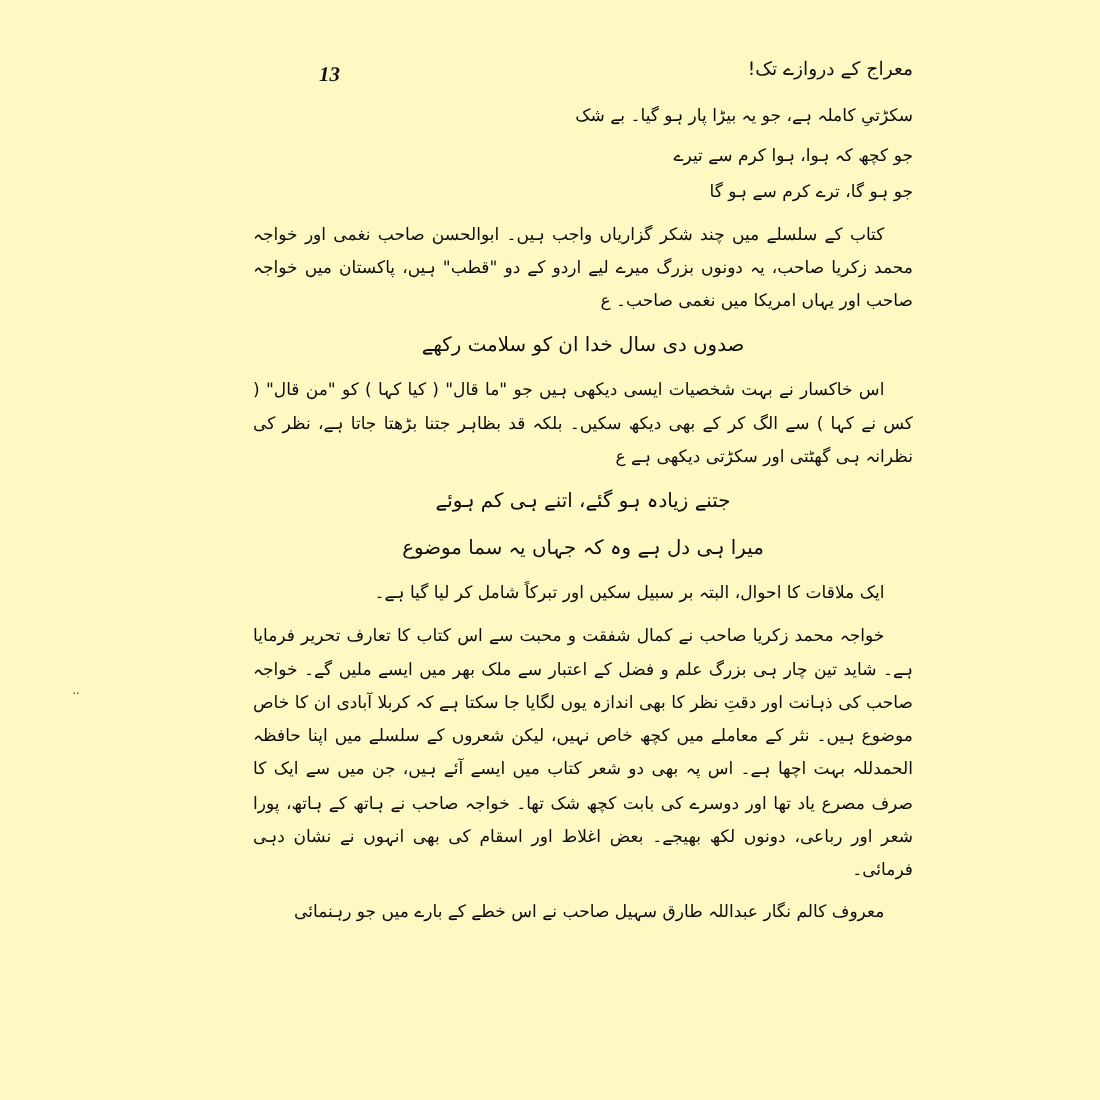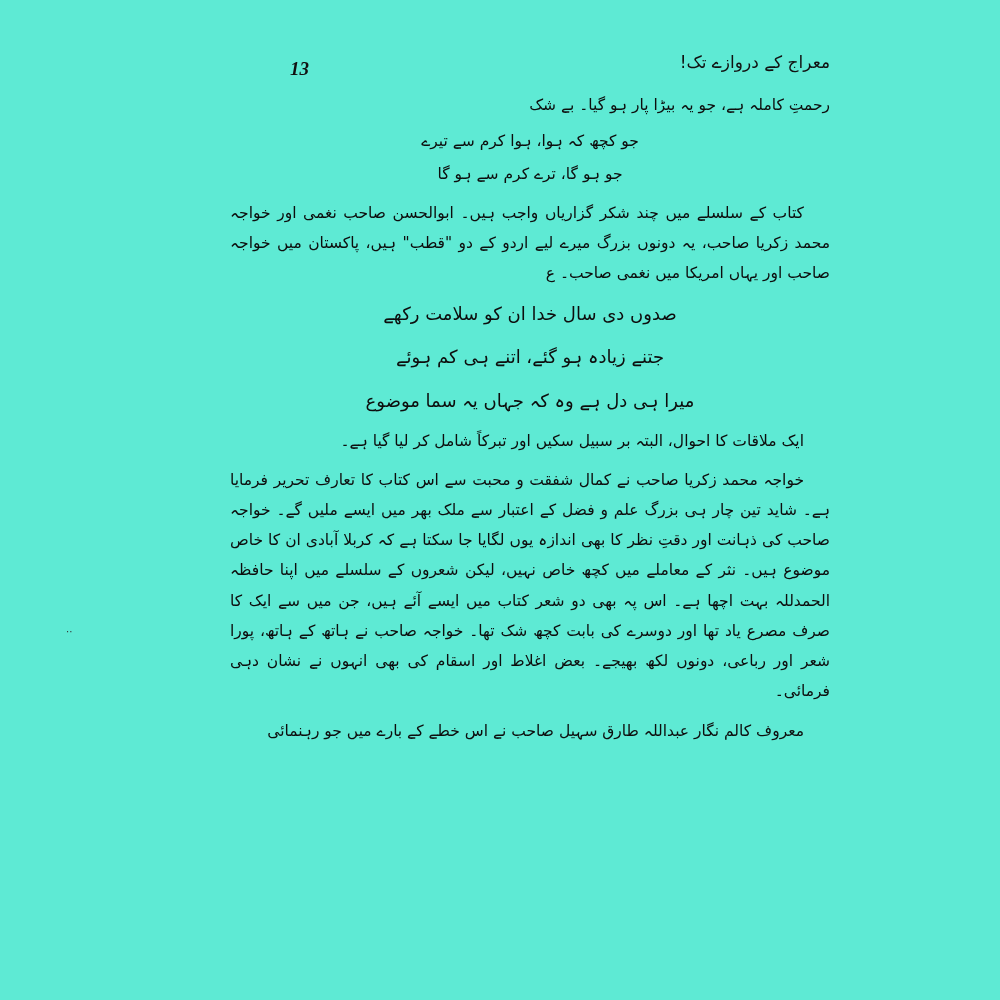--- a/index.html
+++ b/index.html
@@ -14,21 +14,21 @@
     color: #111111;
     position: relative;
     overflow: hidden;
   }
 
   .page {
     position: absolute;
     left: 0; top: 0;
     width: 1000px;
     height: 1000px;
-    background: #5eead4;
+    background: #fef9c3;
   }
 
   .page-inner {
     position: absolute;
     left: 230px;
     top: 40px;
     width: 600px;
     height: 930px;
   }
 
@@ -75,21 +75,21 @@
     text-align: justify;
     text-align-last: right;
   }
   .para.indent {
     text-indent: 26px;
   }
 
   
   .verse {
     direction: rtl;
-    text-align: center;
+    text-align: right;
     margin: 3px 0;
     letter-spacing: 1.2px;
     font-size: 15.5px;
   }
   .verse.wide {
     letter-spacing: 4px;
   }
   .verse-block {
     margin: 6px 0 8px 0;
   }
@@ -117,31 +117,32 @@
 <div class="page">
   <div class="page-inner">
 
     <div class="header-row">
       <div class="page-number">13</div>
       <div class="running-head">معراج کے دروازے تک!</div>
     </div>
 
     <div class="body-block">
 
-      <p class="para">رحمتِ کاملہ ہے، جو یہ بیڑا پار ہو گیا۔ بے شک</p>
+      <p class="para">سکڑتیِ کاملہ ہے، جو یہ بیڑا پار ہو گیا۔ بے شک</p>
 
       <div class="verse-block">
         <div class="verse wide">جو کچھ کہ ہوا، ہوا کرم سے تیرے</div>
         <div class="verse wide">جو ہو گا، ترے کرم سے ہو گا</div>
       </div>
 
       <p class="para indent">کتاب کے سلسلے میں چند شکر گزاریاں واجب ہیں۔ ابوالحسن صاحب نغمی اور خواجہ محمد زکریا صاحب، یہ دونوں بزرگ میرے لیے اردو کے دو "قطب" ہیں، پاکستان میں خواجہ صاحب اور یہاں امریکا میں نغمی صاحب۔ ع</p>
 
       <div class="verse-single">صدوں دی سال خدا ان کو سلامت رکھے</div>
 
+      <p class="para indent">اس خاکسار نے بہت شخصیات ایسی دیکھی ہیں جو "ما قال" ( کیا کہا ) کو "من قال" ( کس نے کہا ) سے الگ کر کے بھی دیکھ سکیں۔ بلکہ قد بظاہر جتنا بڑھتا جاتا ہے، نظر کی نظرانہ ہی گھٹتی اور سکڑتی دیکھی ہے ع</p>
 
       <div class="verse-single">جتنے زیادہ ہو گئے، اتنے ہی کم ہوئے</div>
 
 
       <div class="verse-single">میرا ہی دل ہے وہ کہ جہاں یہ سما موضوع</div>
 
       <p class="para indent">ایک ملاقات کا احوال، البتہ بر سبیل سکیں اور تبرکاً شامل کر لیا گیا ہے۔</p>
 
       <div class="spacer-sm"></div>
 

